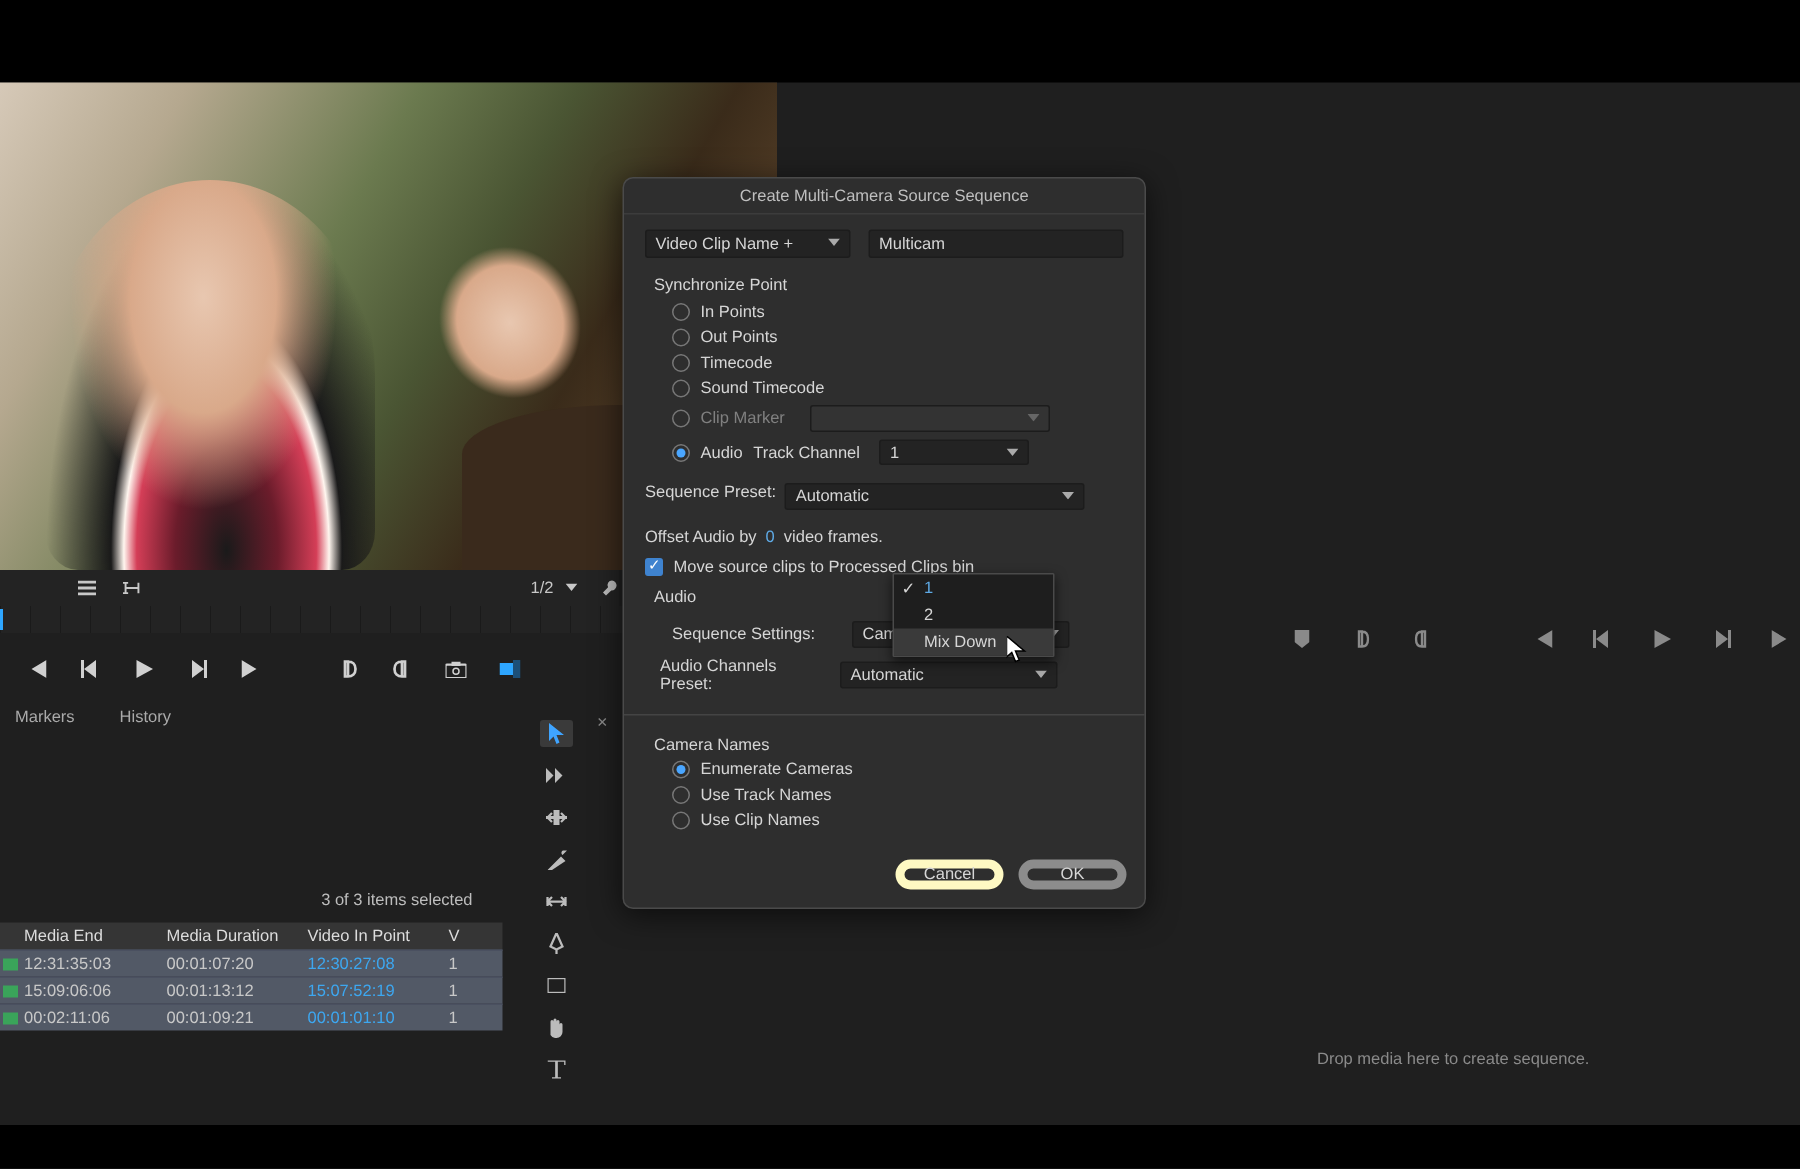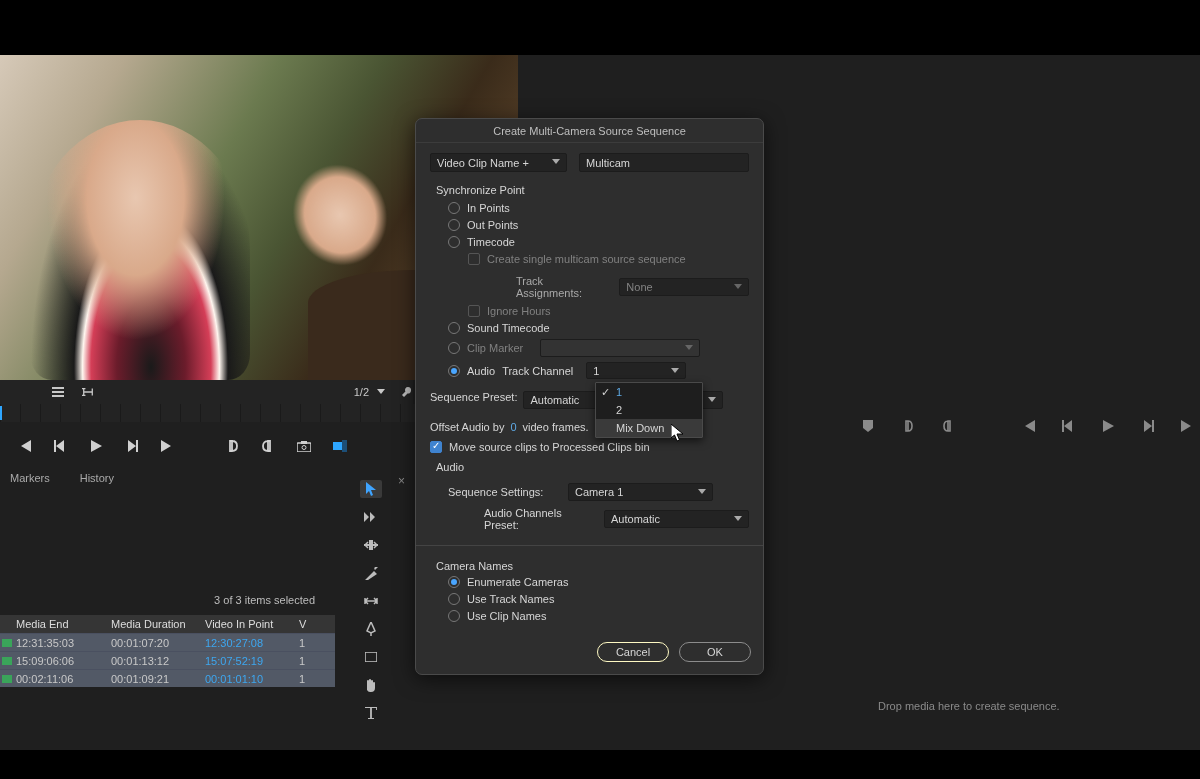--- a/index.html
+++ b/index.html
@@ -218,39 +218,39 @@
     background: #232323; border: 1px solid #1c1c1c;
     height: 18px; width: 130px; border-radius: 2px;
     padding-left: 6px; color: #838383; font-size: 11px;
     display: flex; align-items: center; position: relative;
   }
   .sub-select.sm { width: 100px; height: 17px; }
   .sub-select .chev { position: absolute; right: 6px; top: 5px; }
   .kv { display: flex; align-items: flex-start; gap: 6px; margin: 8px 0 4px 0; }
   .link { color: #5ea9e4; }
   .select-row { display: flex; align-items: center; gap: 6px; margin-left: 10px; margin-top: 6px; }
-  .select-row .lab { width: 114px; text-align: left; color: #d6d6d6; font-size: 11px; margin-left: 44px; }
+  .select-row .lab { width: 114px; text-align: left; color: #d6d6d6; font-size: 11px; }
   .select-row .lab.idt { margin-left: 8px; }
   .sel-wide {
     background: #232323; border: 1px solid #1c1c1c;
     height: 18px; width: 200px; border-radius: 2px;
     padding-left: 6px; color: #d6d6d6; font-size: 11px;
     display:flex; align-items:center; position:relative;
   }
   .sel-wide .chev { position: absolute; right: 6px; top: 5px; }
   .sel-med { width: 145px; text-align: right; }
   .sectiondiv { height: 1px; background: #444; margin: 10px -14px; }
   .section-label { margin-left: 6px; margin-top: 4px; margin-bottom: 4px; }
   .foot {
     display: flex; justify-content: flex-end; gap: 10px;
     padding: 8px 12px 12px;
   }
   .btn {
     height: 20px; width: 72px;
-    border: 1px solid #fef9c3;
+    border: 6px solid #fef9c3;
     border-radius: 10px;
     background: #2e2e2e;
     color: #d6d6d6;
     font-size: 11px;
     display: inline-flex; align-items: center; justify-content: center;
   }
   .btn.primary { border-color: #8c8c8c; }
 
   
   .dropdown-open {
@@ -541,41 +541,20 @@
           <span>In Points</span>
         </label>
       <label class="radio">
           <input type="radio" style="">
           <span>Out Points</span>
         </label>
       <label class="radio">
           <input type="radio" style="">
           <span>Timecode</span>
         </label>
-      <div style="margin-left:20px; display:flex; flex-direction:column; gap:6px;">
-        <label class="check dim">
-            <input type="checkbox" class="dim" disabled="" style="">
-            <span>Create single multicam source sequence</span>
-          </label>
-        <div class="subrow">
-          <span style="color:#a9a9a9">Track Assignments:</span>
-          <div class="sub-select">
-            <span>None</span>
-            <span class="chev">
-                <svg width="8" height="5">
-                  <path d="M0 0l4 5 4-5" fill="#666"></path>
-                </svg>
-              </span>
-          </div>
-        </div>
-        <label class="check dim">
-            <input type="checkbox" class="dim" disabled="" style="">
-            <span>Ignore Hours</span>
-          </label>
-      </div>
       <label class="radio">
           <input type="radio" style="">
           <span>Sound Timecode</span>
         </label>
       <label class="radio dim">
           <input type="radio" disabled="" style="">
           <span>Clip Marker</span>
         <div class="sub-select" style="margin-left:10px;width:160px;background:#333;">
           <span class="chev">
               <svg width="8" height="5">

